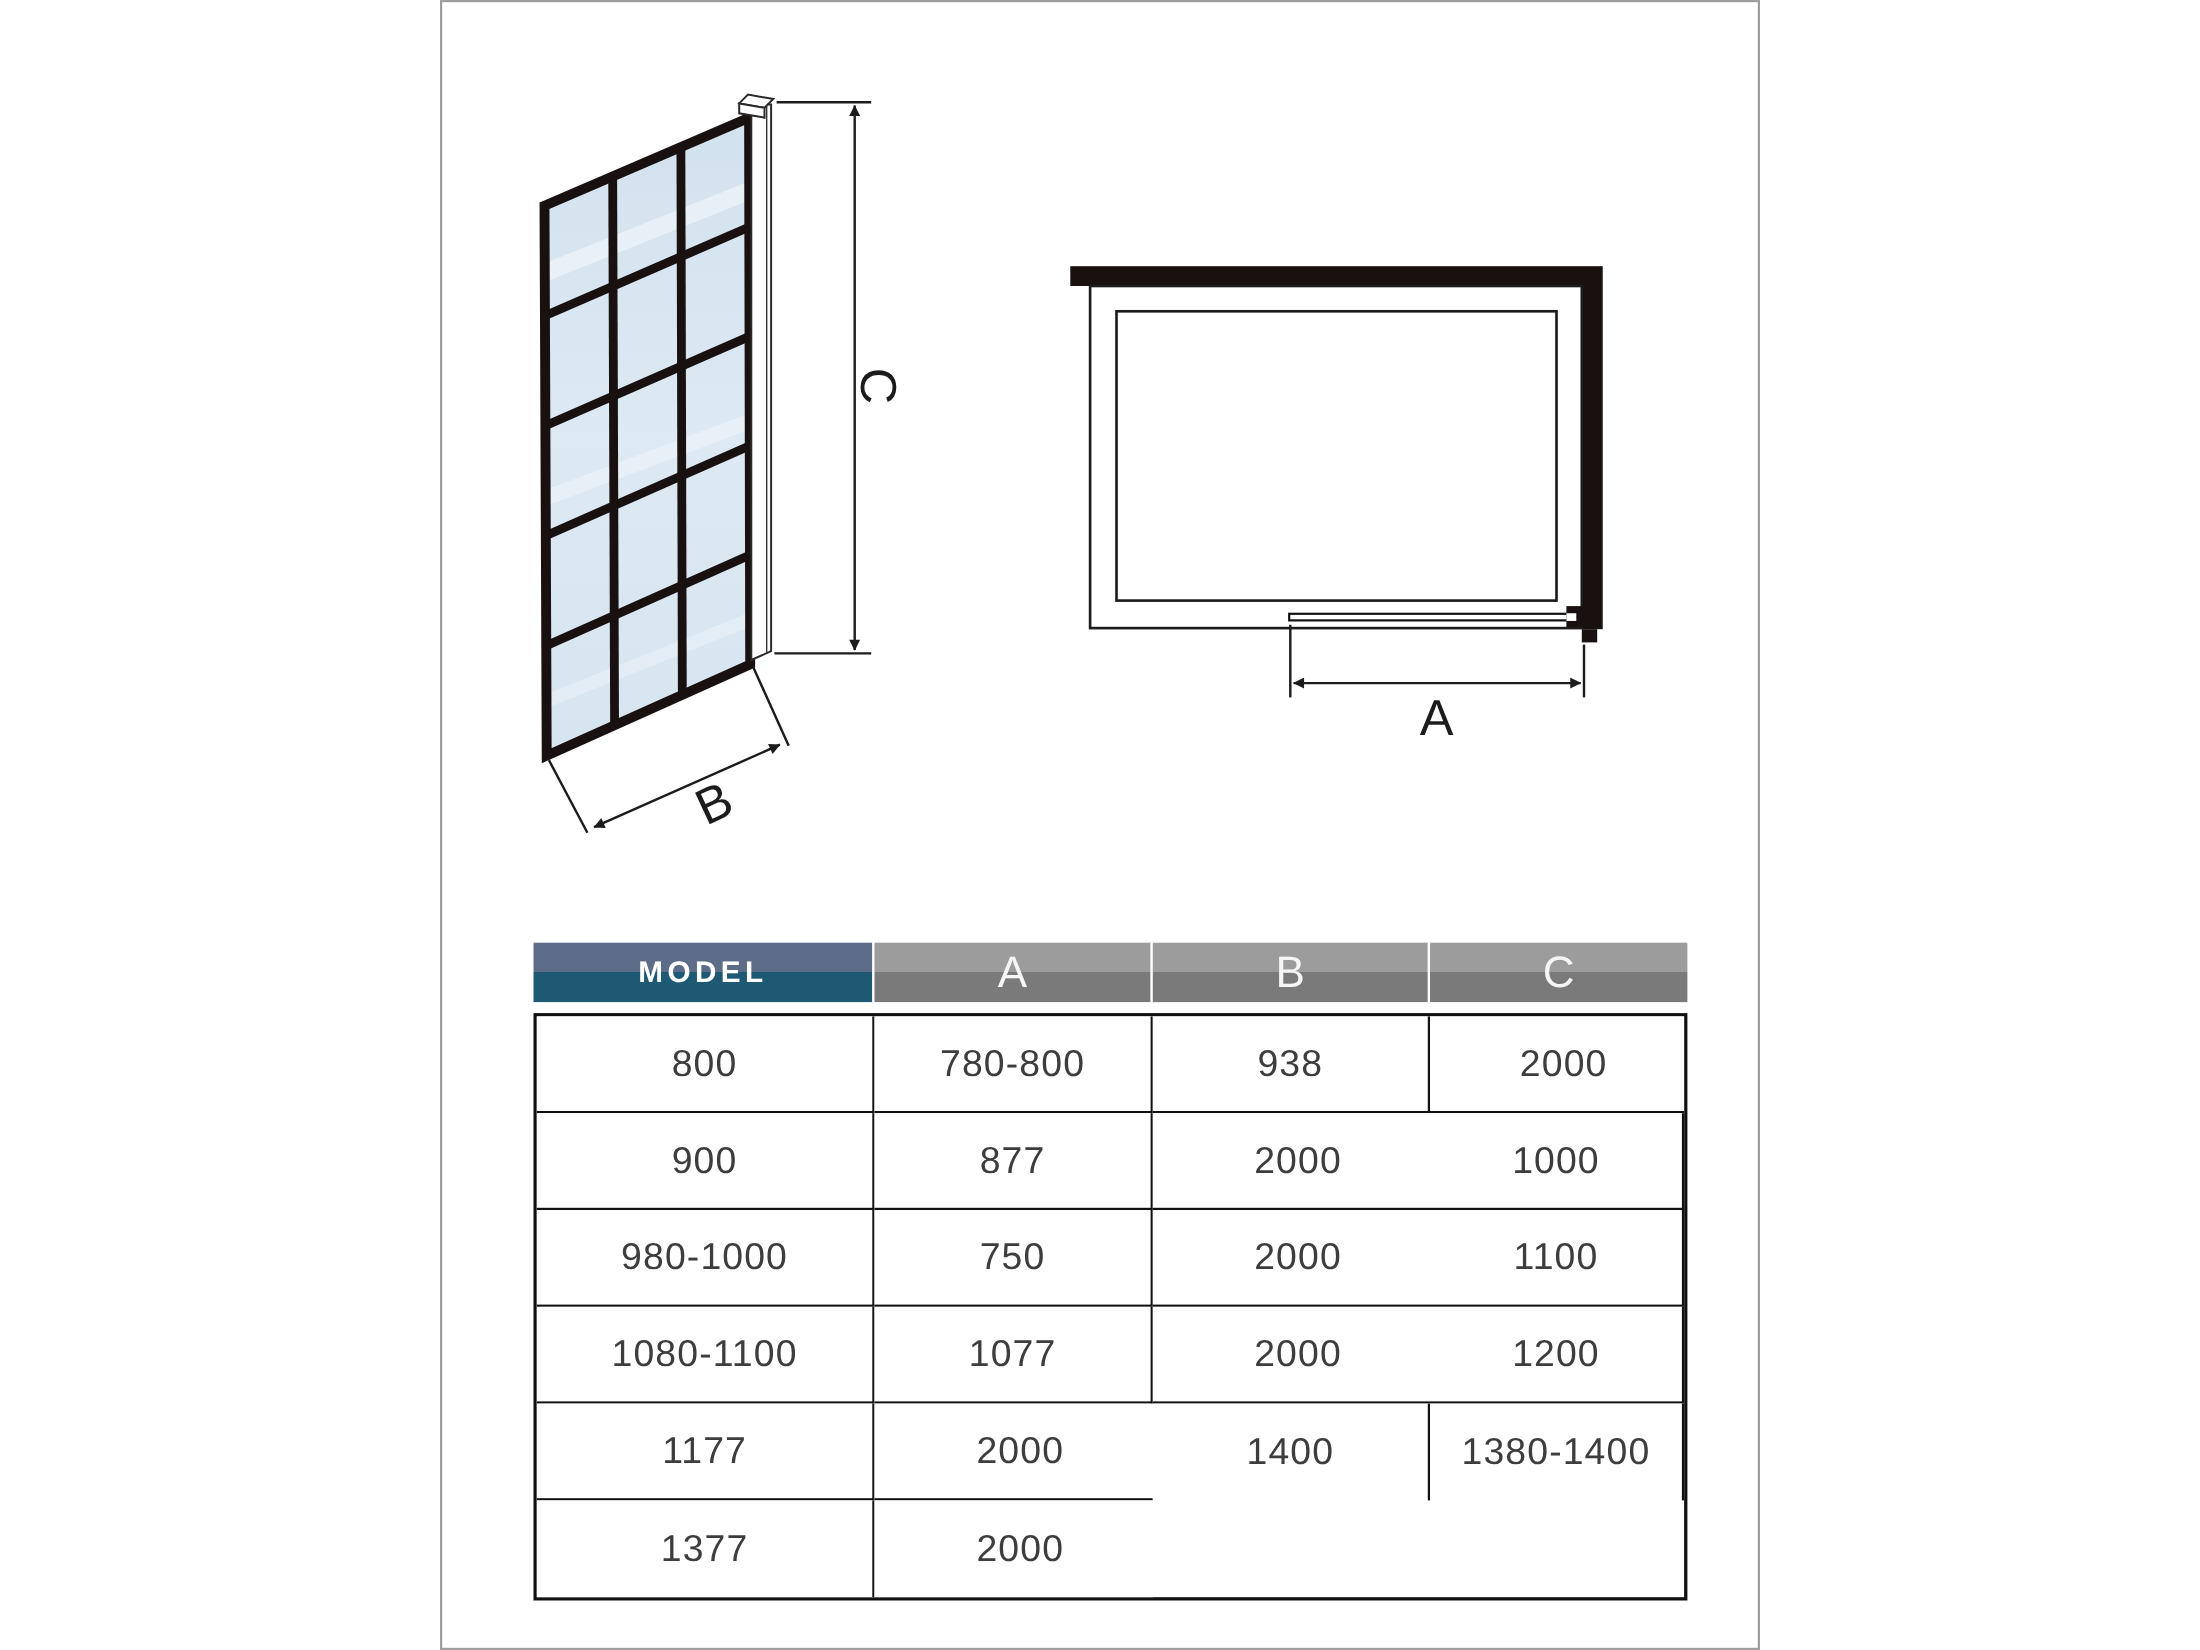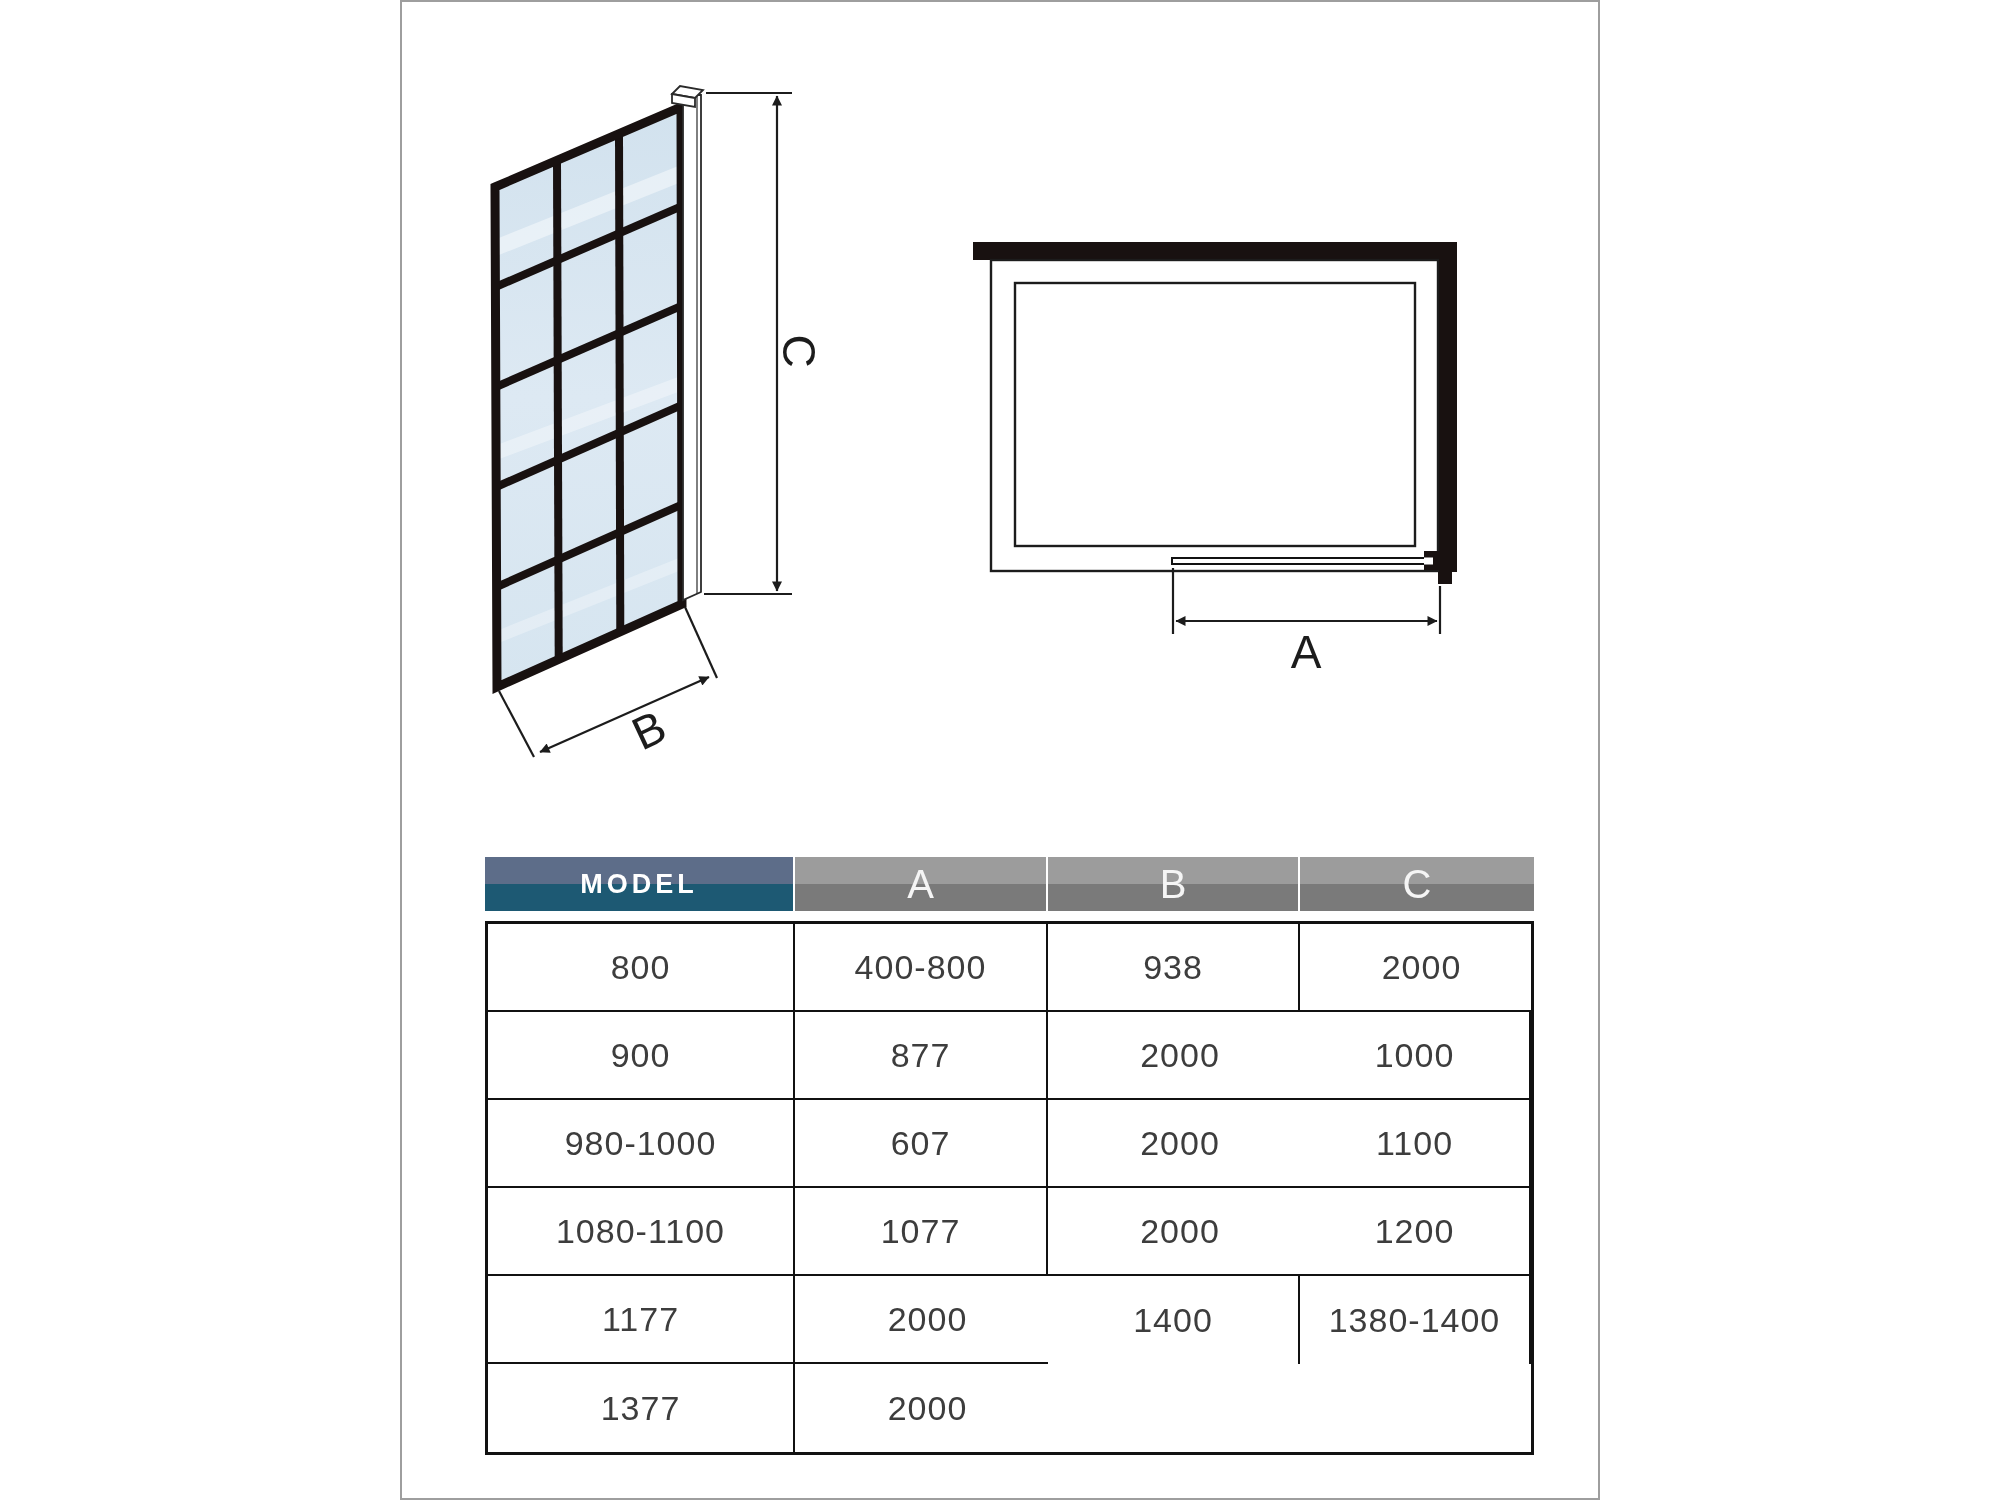--- a/index.html
+++ b/index.html
@@ -176,31 +176,31 @@
 <div class="spec-table">
   <div class="spec-header">
     <div class="hcell model">MODEL</div>
     <div class="hcell abc">A</div>
     <div class="hcell abc">B</div>
     <div class="hcell abc">C</div>
   </div>
   <div class="spec-body">
 
     <div class="bcell">800</div>
-    <div class="bcell">400-800</div>
+    <div class="bcell">780-800</div>
     <div class="bcell">938</div>
     <div class="bcell lastcol">2000</div>
 
     <div class="bcell">900</div>
     <div class="bcell">877</div>
     <div class="bcell lastcol">2000</div>
 
     <div class="bcell">1000</div>
     <div class="bcell">980-1000</div>
-    <div class="bcell">607</div>
+    <div class="bcell">750</div>
     <div class="bcell lastcol">2000</div>
 
     <div class="bcell">1100</div>
     <div class="bcell">1080-1100</div>
     <div class="bcell">1077</div>
     <div class="bcell lastcol">2000</div>
 
     <div class="bcell">1200</div>
     <div class="bcell">1177</div>
     <div class="bcell lastcol">2000</div>

